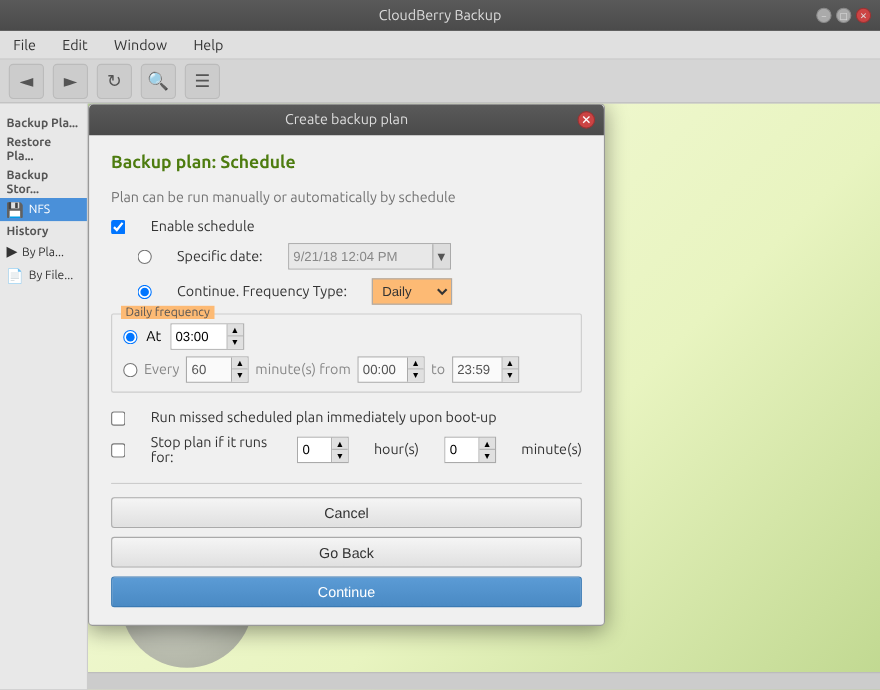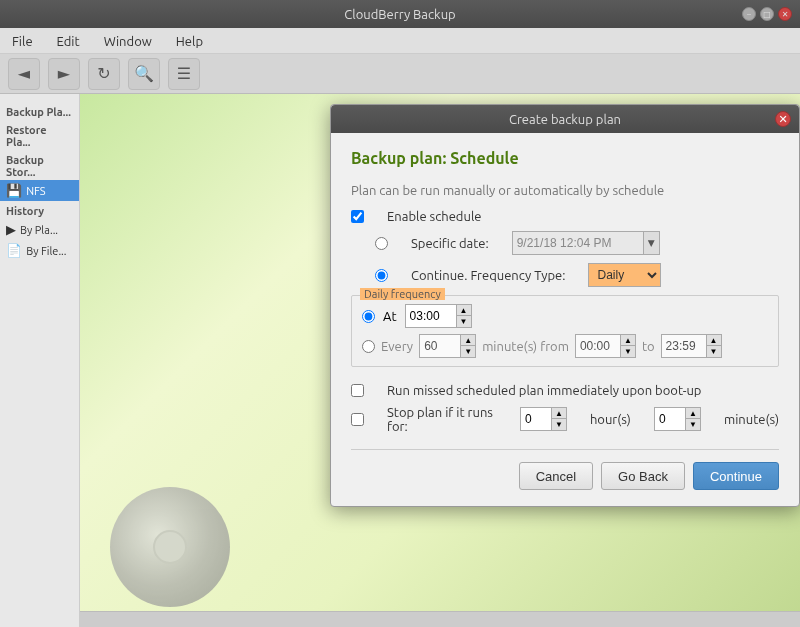--- a/index.html
+++ b/index.html
@@ -169,22 +169,21 @@
       background: #ccc;
       border-top: 1px solid #bbb;
     }
 
     
     .dialog-overlay {
       position: absolute;
       top: 0; left: 0; right: 0; bottom: 0;
       display: flex;
       align-items: flex-start;
-      justify-content: flex-end;
-      padding-top: 10px;
+      justify-content: flex-start;
     }
 
     
     .dialog {
       background: #f0f0f0;
       border: 1px solid #999;
       border-radius: 4px;
       width: 470px;
       box-shadow: 0 4px 20px rgba(0,0,0,0.4);
       position: relative;
@@ -341,20 +340,21 @@
     }
 
     
     .button-row {
       display: flex;
       justify-content: flex-end;
       gap: 8px;
       margin-top: 16px;
       padding-top: 12px;
       border-top: 1px solid #ccc;
+      flex-direction: column;
     }
 
     .btn {
       height: 28px;
       padding: 0 16px;
       border: 1px solid #aaa;
       border-radius: 3px;
       font-size: 13px;
       cursor: pointer;
       background: linear-gradient(to bottom, #f5f5f5, #e0e0e0);

